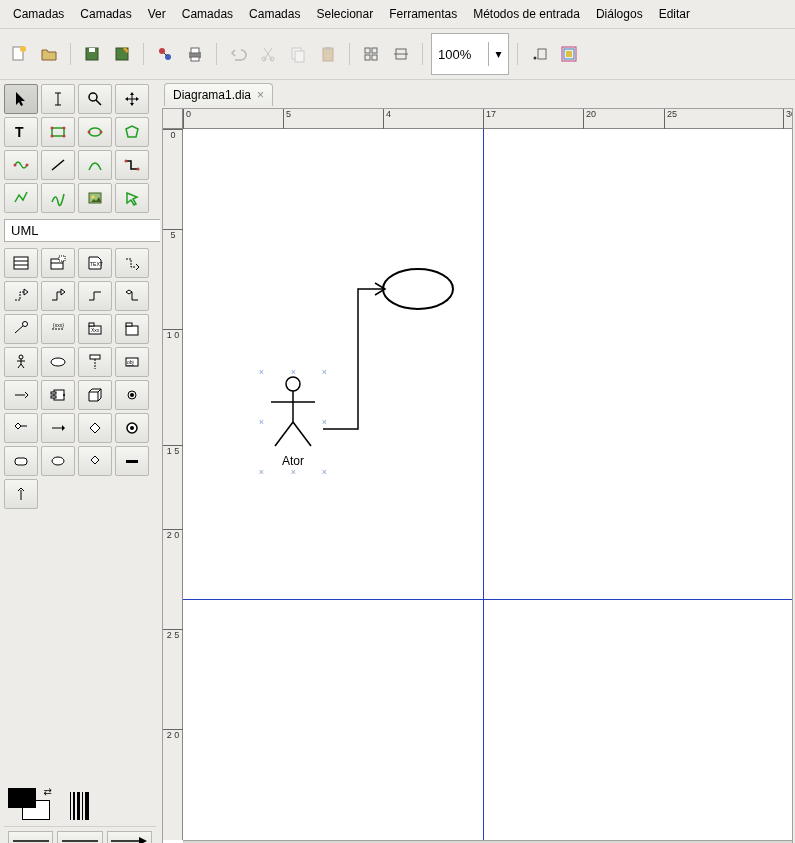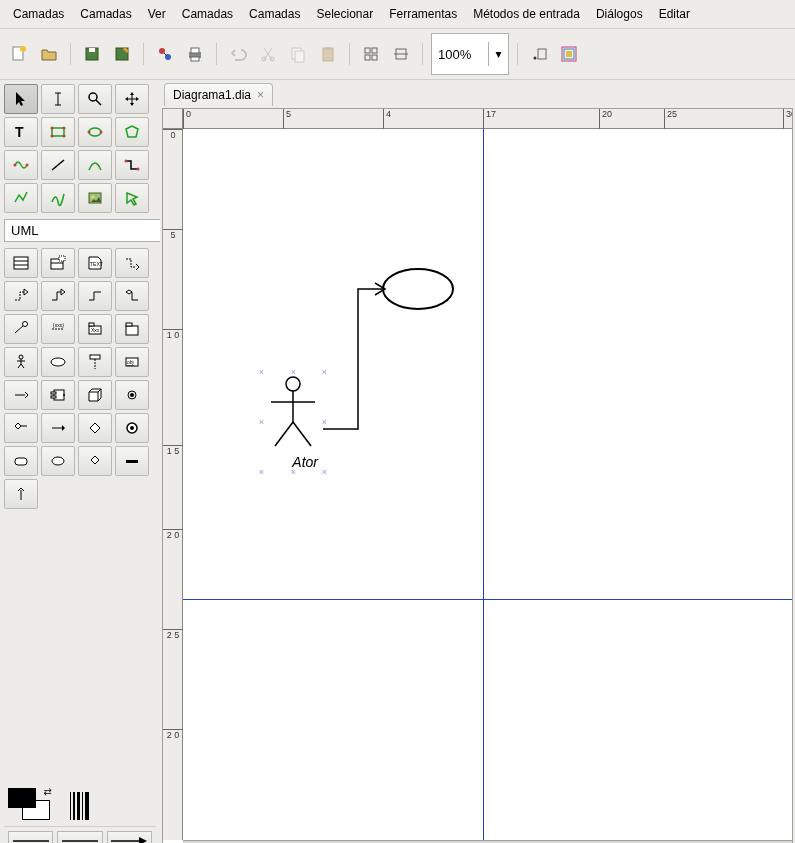--- a/index.html
+++ b/index.html
@@ -39,21 +39,21 @@
 .ruler-h { position: absolute; top: 0; left: 20px; right: 0; height: 20px; background: #edece8; border-bottom: 1px solid #888; }
 .ruler-v { position: absolute; top: 20px; left: 0; width: 20px; bottom: 16px; background: #edece8; border-right: 1px solid #888; }
 .corner { position: absolute; top: 0; left: 0; width: 20px; height: 20px; background: #edece8; border-right: 1px solid #888; border-bottom: 1px solid #888; }
 .ruler-h .tick { position: absolute; top: 0; height: 20px; border-left: 1px solid #666; font-size: 9px; padding-left: 2px; color: #333; }
 .ruler-v .tick { position: absolute; left: 0; width: 20px; border-top: 1px solid #666; font-size: 9px; color: #333; text-align: center; line-height: 9px; padding-top: 1px; }
 .viewport { position: absolute; top: 20px; left: 20px; right: 0; bottom: 16px; background: #fff; overflow: hidden; }
 .grid-dots { position: absolute; inset: 0; background-image: radial-gradient(#ccc 0.5px, transparent 0.5px); background-size: 20px 20px; }
 .guide-h { position: absolute; left: 0; right: 0; height: 1px; background: #2040c0; }
 .guide-v { position: absolute; top: 0; bottom: 0; width: 1px; background: #2040c0; }
 .actor { position: absolute; }
-.actor-label { position: absolute; font-size: 14px; text-align: right; font-style: italic; }
+.actor-label { position: absolute; font-size: 12px; text-align: center; }
 .handle { position: absolute; width: 7px; height: 7px; color: #88a0d0; font-size: 9px; line-height: 7px; text-align: center; }
 .scrollbar-h { position: absolute; bottom: 0; left: 20px; right: 0; height: 16px; background: #d8d8d4; border-top: 1px solid #a0a0a0; }
 .scrollbar-h .thumb { position: absolute; top: 2px; left: 2px; width: 60px; height: 12px; background: linear-gradient(#f0f0ec,#d0d0cc); border: 1px solid #a0a0a0; border-radius: 2px; }
 svg.ico { width: 18px; height: 18px; }
 </style>
 </head>
 <body>
 
 <div class="menubar">
   <span>Camadas</span>
@@ -497,21 +497,21 @@
         <span class="close">×</span>
       </div>
     </div>
     <div class="canvas-wrap">
       <div class="corner"></div>
       <div class="ruler-h">
         <div class="tick" style="left:0px">0</div>
         <div class="tick" style="left:100px">5</div>
         <div class="tick" style="left:200px">4</div>
         <div class="tick" style="left:300px">17</div>
-        <div class="tick" style="left:416px">20</div>
+        <div class="tick" style="left:400px">20</div>
         <div class="tick" style="left:481px">25</div>
         <div class="tick" style="left:600px">30</div>
       </div>
       <div class="ruler-v">
         <div class="tick" style="top:0px">0</div>
         <div class="tick" style="top:100px">5</div>
         <div class="tick" style="top:200px">1
 0</div>
         <div class="tick" style="top:316px">1
 5</div>

